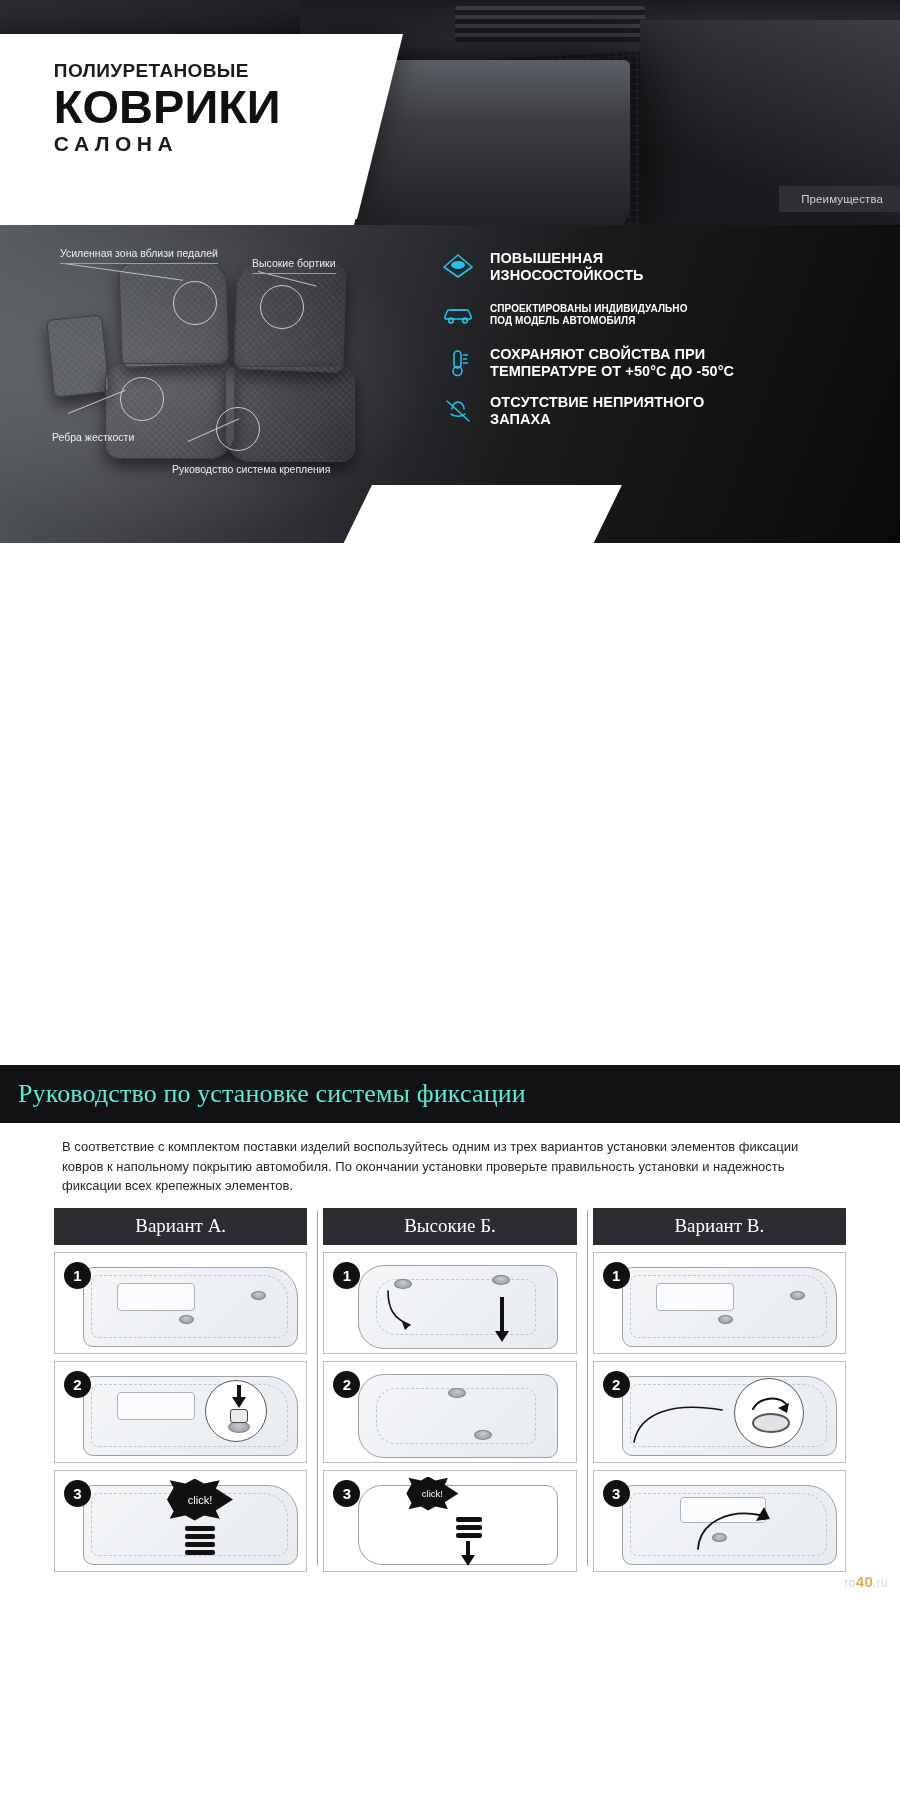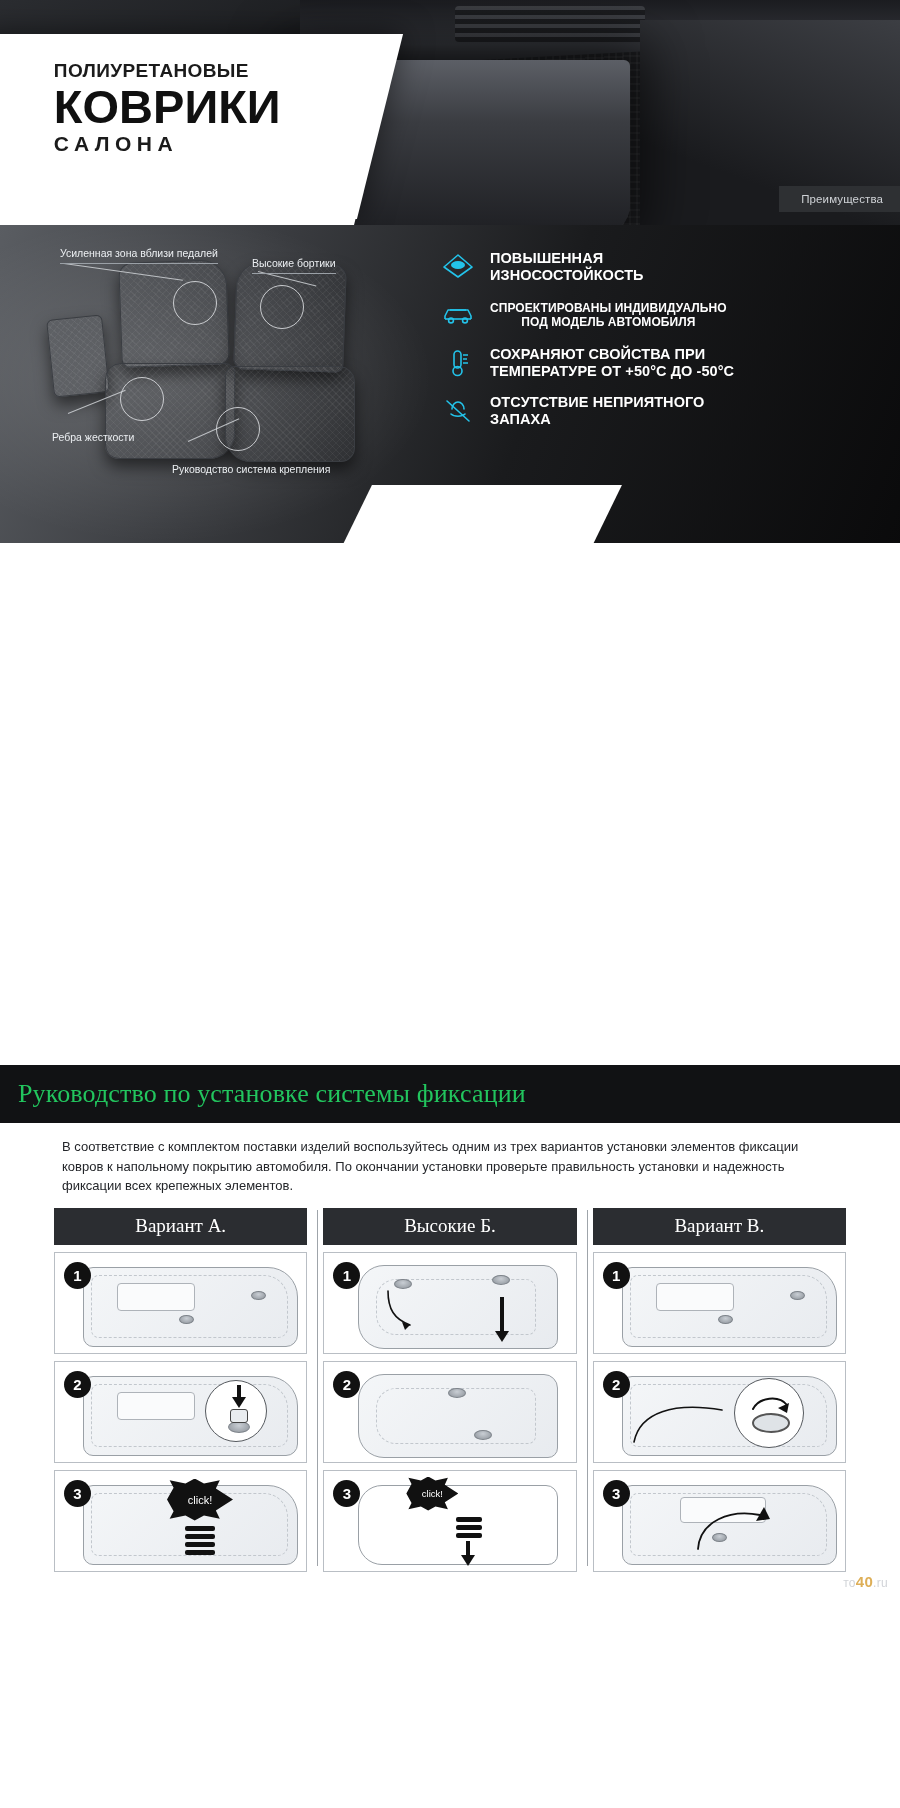--- a/index.html
+++ b/index.html
@@ -214,30 +214,30 @@
   }
   .feature-icon svg { display: block; }
   .feature-text {
     color: #fff;
     font-size: 14.5px;
     font-weight: 700;
     line-height: 1.17;
     letter-spacing: .005em;
     text-transform: uppercase;
   }
-  .feature-text .small { font-size: 12px; text-align: center; }
+  .feature-text .small { font-size: 10px; }
 
   
   .spacer { height: 500px; background: #fff; }
 
   
   .guide { width: 900px; background: #fff; padding-bottom: 8px; }
   .guide-header {
     background: #111214;
-    color: #22c55e;
+    color: #5eead4;
     height: 58px;
     display: flex;
     align-items: center;
     padding-left: 18px;
   }
   .guide-header h2 {
     font-family: "Liberation Serif", serif;
     font-size: 26px;
     font-weight: 400;
     letter-spacing: .005em;

